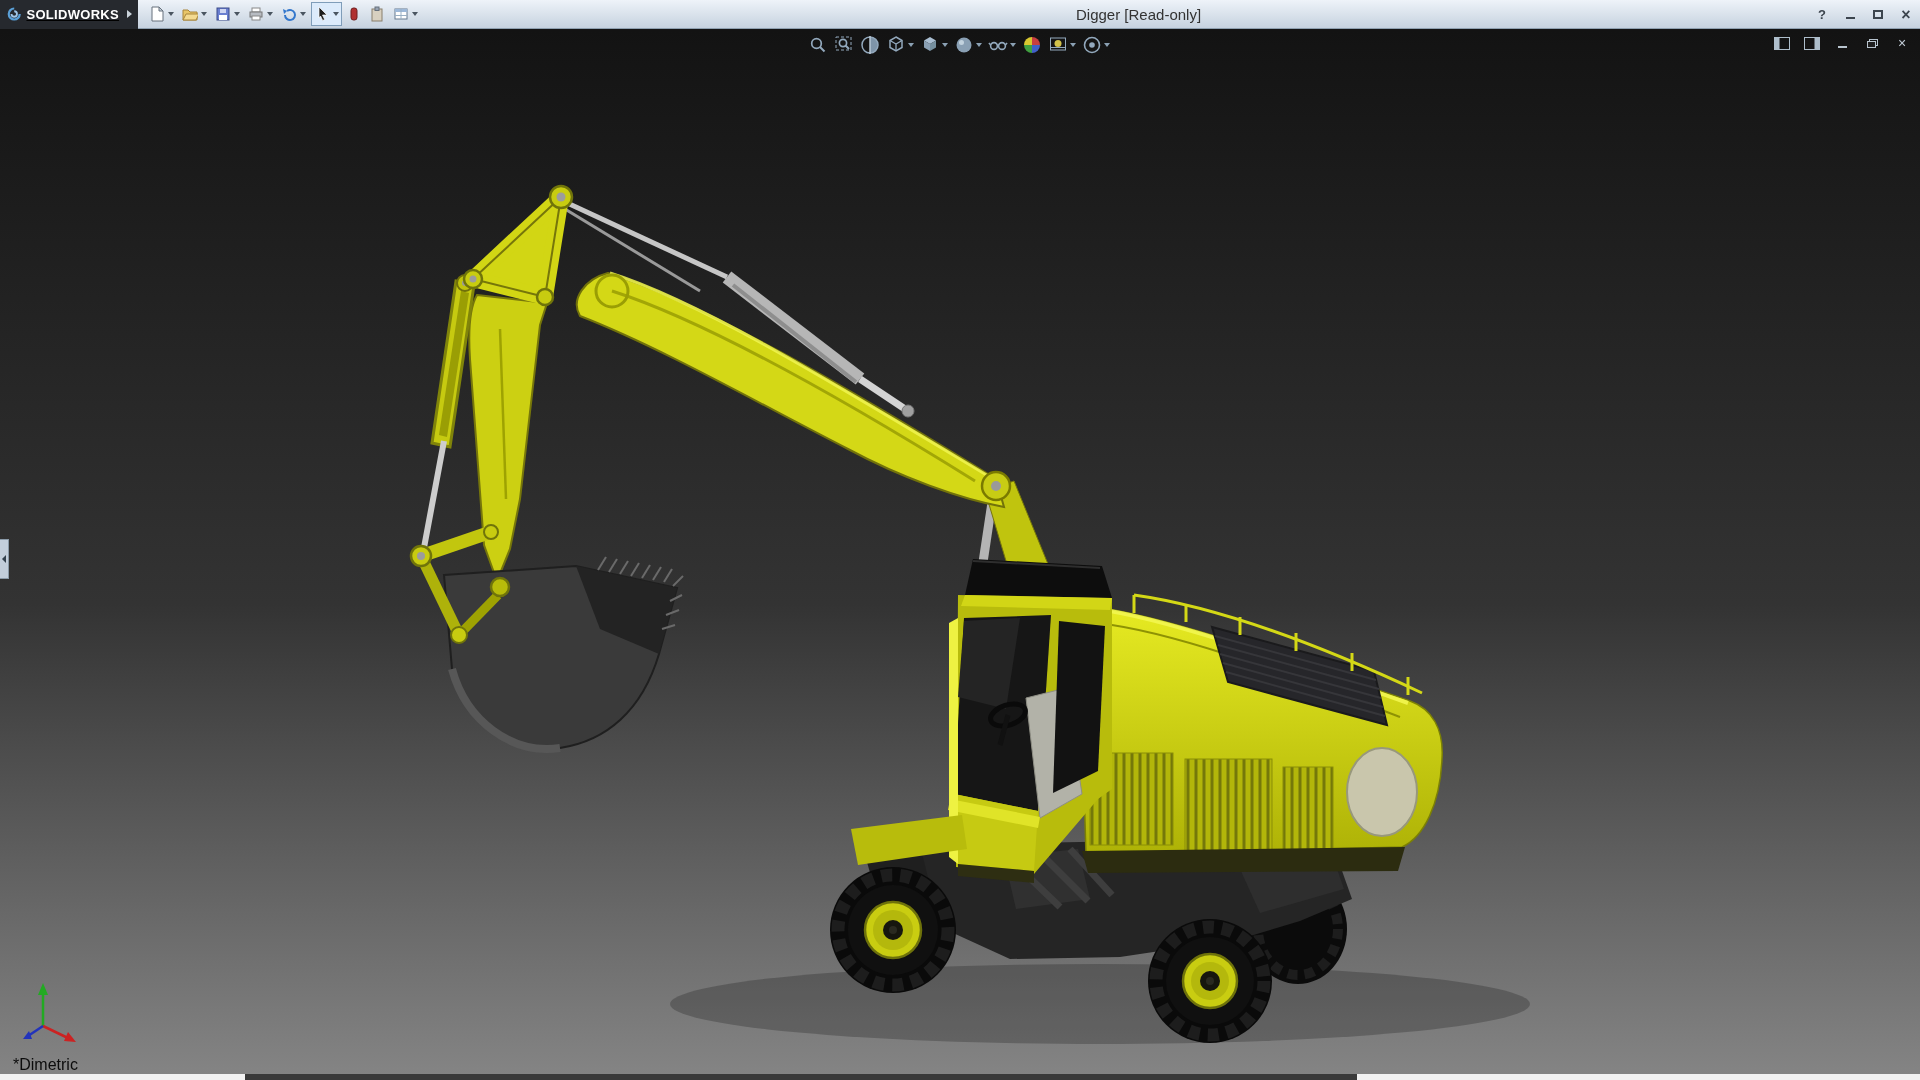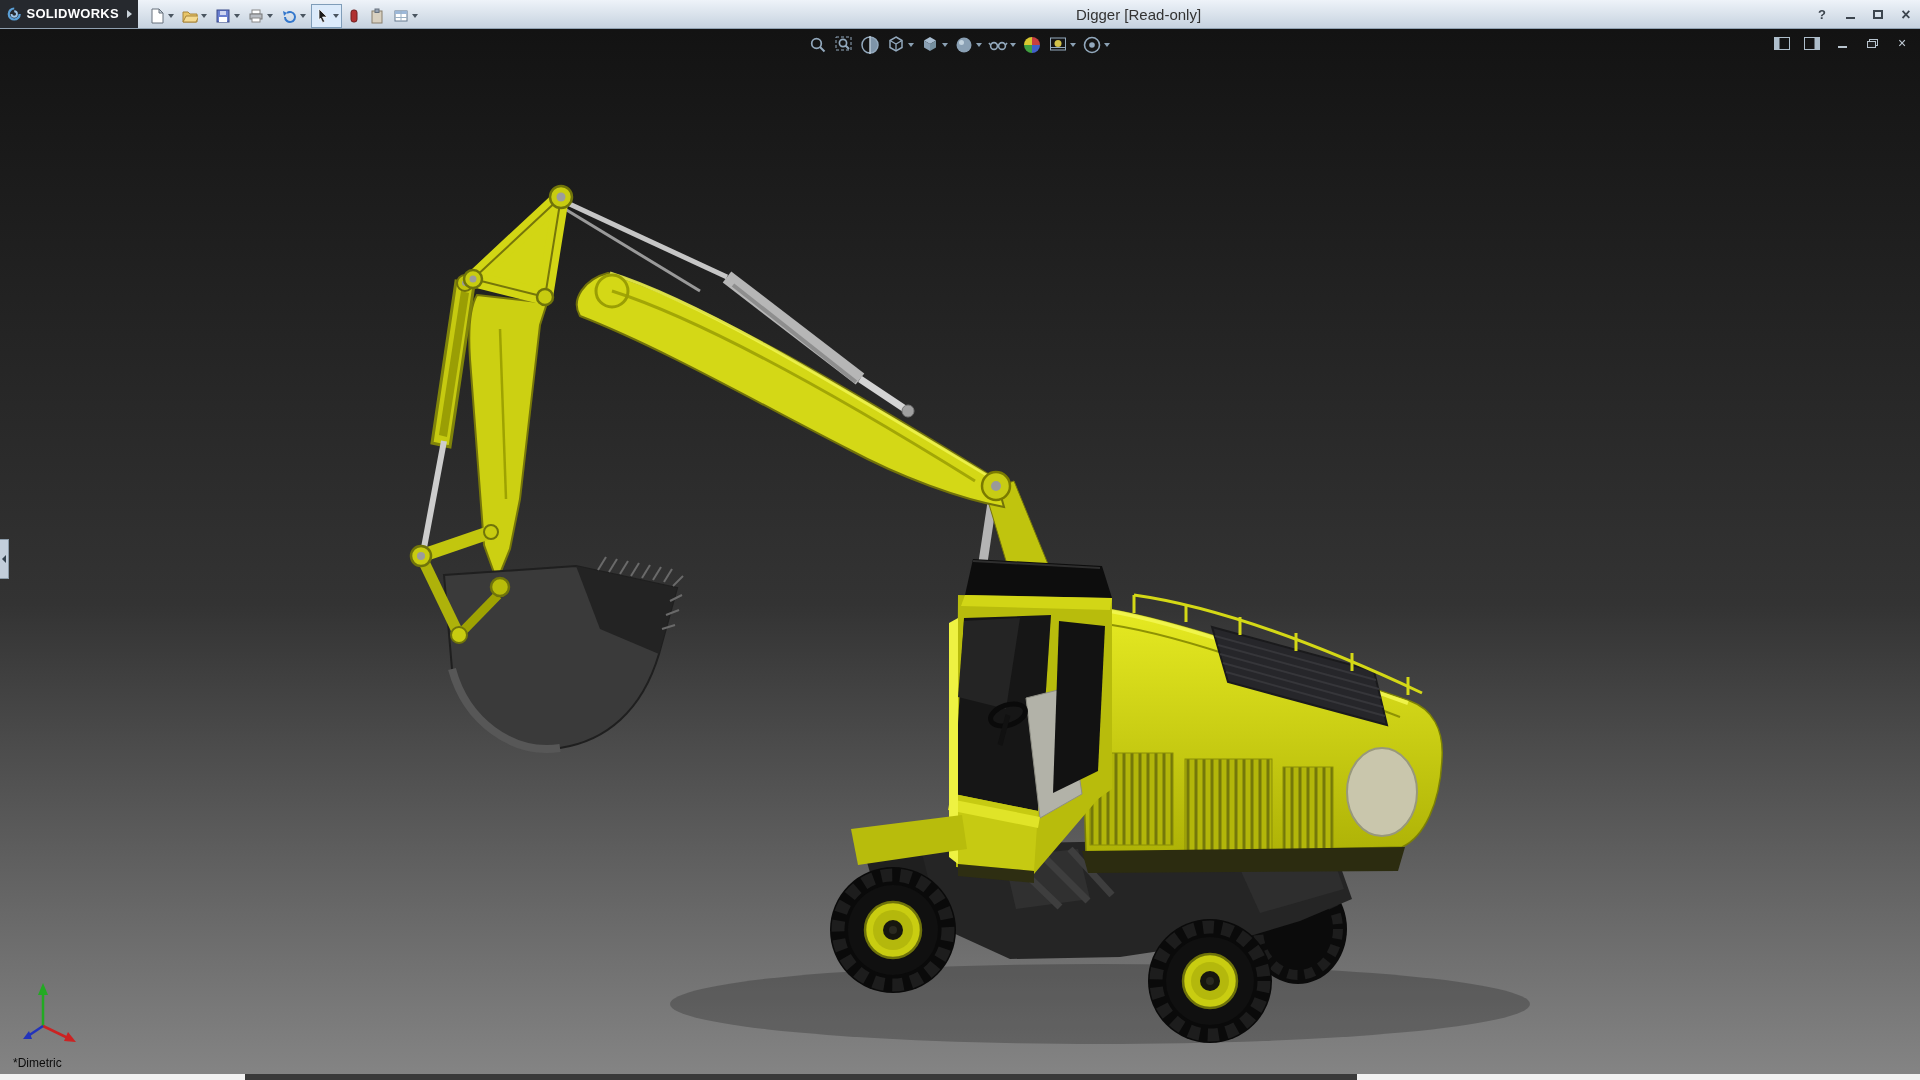--- a/index.html
+++ b/index.html
@@ -3,21 +3,21 @@
 <meta charset="utf-8">
 <style>
   * { margin:0; padding:0; box-sizing:border-box; }
   html,body { width:1920px; height:1080px; overflow:hidden; background:#000;
               font-family:"Liberation Sans", sans-serif; }
   .screen { position:relative; width:1920px; height:1080px; }
 
   
   .titlebar { position:absolute; left:0; top:0; width:1920px; height:29px;
     background:linear-gradient(#eef3f9,#c6d2df); border-bottom:1px solid #8fa0b0;
-    display:flex; align-items:flex-end; }
+    display:flex; align-items:center;text-decoration:underline; }
   .logo { height:29px; width:138px; background:#26292e; display:flex; align-items:center;
     gap:4px; padding:0 6px; flex:0 0 auto; cursor:default; }
   .logo-text { color:#fff; font-size:13px; font-weight:bold; letter-spacing:.3px; }
   .logo-arrow { width:0; height:0; border-top:4px solid transparent; border-bottom:4px solid transparent;
     border-left:5px solid #c9d2da; margin-left:4px; }
   .tb-tools { display:flex; align-items:center; margin-left:8px; gap:2px; }
   .tool { display:flex; align-items:center; height:24px; padding:0 2px; border:1px solid transparent; }
   .tool.pressed { background:#dcebfb; border:1px solid #7f9db9; }
   .dd { width:0; height:0; border-left:3.5px solid transparent; border-right:3.5px solid transparent;
     border-top:4px solid #4a5560; margin-left:3px; }
@@ -52,21 +52,21 @@
   .dc-restore::after { content:""; position:absolute; left:0; bottom:0; width:7px; height:5px;
     border:1.4px solid #b8c4ce; background:#1e1e1e; }
 
   
   .fm-tab { position:absolute; left:0; top:510px; width:9px; height:40px; background:#c2cedb;
     border:1px solid #8a9aa8; border-left:none; display:flex; align-items:center; justify-content:center; }
   .fm-tab .arr { width:0; height:0; border-top:4px solid transparent; border-bottom:4px solid transparent;
     border-right:4px solid #33414e; }
 
   
-  .view-label { position:absolute; left:13px; top:1027px; font-size:12px; color:#0c0c0c; }
+  .view-label { position:absolute; left:13px; top:1027px; font-size:16px; color:#0c0c0c; }
 
   
   .statusbar { position:absolute; left:0; top:1074px; width:1920px; height:6px; background:#f2f2f2; }
   .sb-seg { position:absolute; left:245px; top:0; width:1112px; height:6px; background:#3a3a3a; }
 
   svg { display:block; }
 </style>
 </head>
 <body>
 

